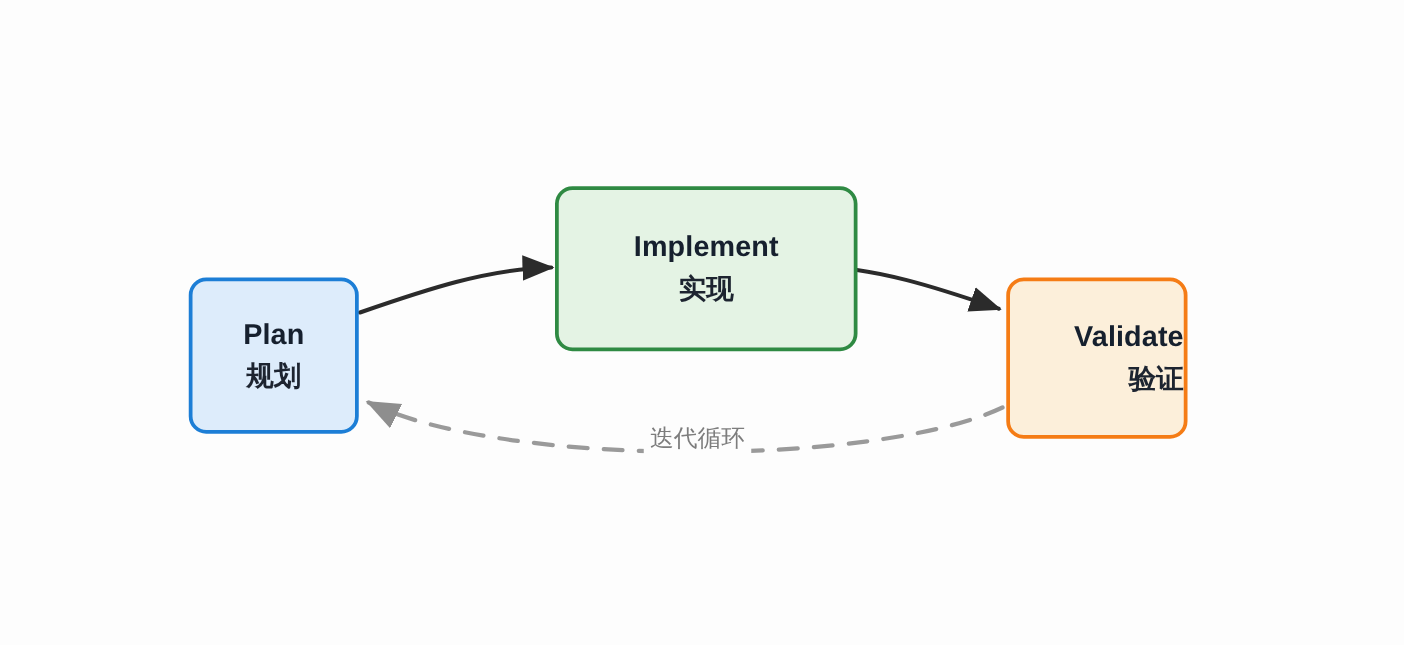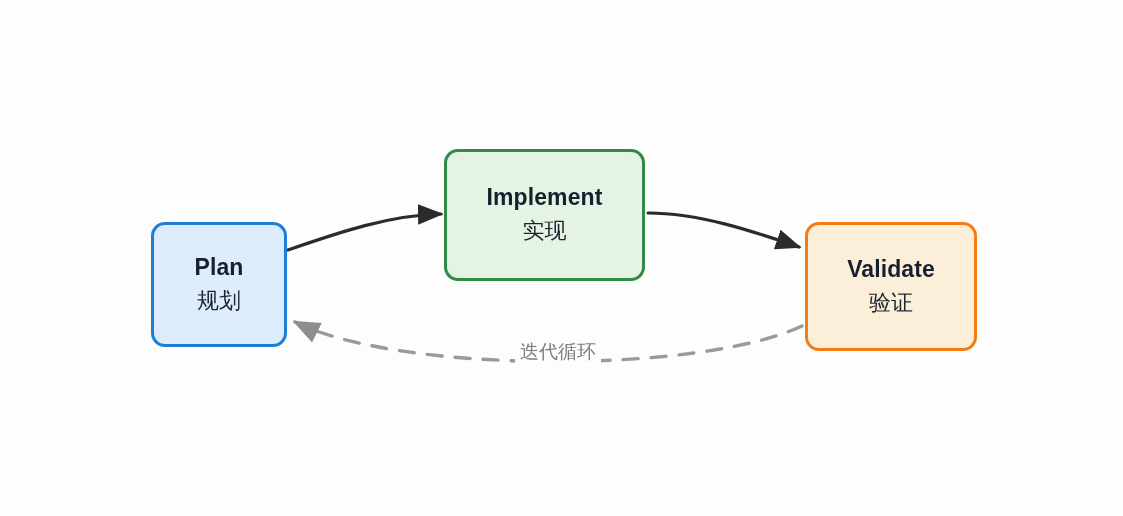--- a/index.html
+++ b/index.html
@@ -42,49 +42,50 @@
   .node-title {
     font-size: 23px;
     font-weight: bold;
     color: #16202e;
     line-height: 1.12;
     letter-spacing: 0.1px;
     white-space: nowrap;
   }
   .node-subtitle {
     font-size: 22px;
-    font-weight: 400;
+    font-weight: 700;
     color: #1d2430;
     line-height: 1.2;
     margin-top: 7px;
     white-space: nowrap;
   }
   #node-plan {
     left: 151px;
     top: 222px;
     width: 136px;
     height: 125px;
     background: #ddecfb;
     border-color: #1c7ed6;
   }
   #node-implement {
     left: 444px;
     top: 149px;
-    width: 201px;
+    width: 242px;
     height: 132px;
     background: #e4f3e4;
     border-color: #2f8a43;
   }
   #node-validate {
     left: 805px;
     top: 222px;
-    width: 172px;
+    width: 145px;
     height: 129px;
     background: #fcefda;
     border-color: #f57c15;
+    align-items: flex-end;
   }
   #loop-label {
     position: absolute;
     left: 515px;
     top: 340px;
     font-size: 19px;
     color: #7d7d7d;
     background: #fdfdfd;
     padding: 0 5px;
     line-height: 1.25;

